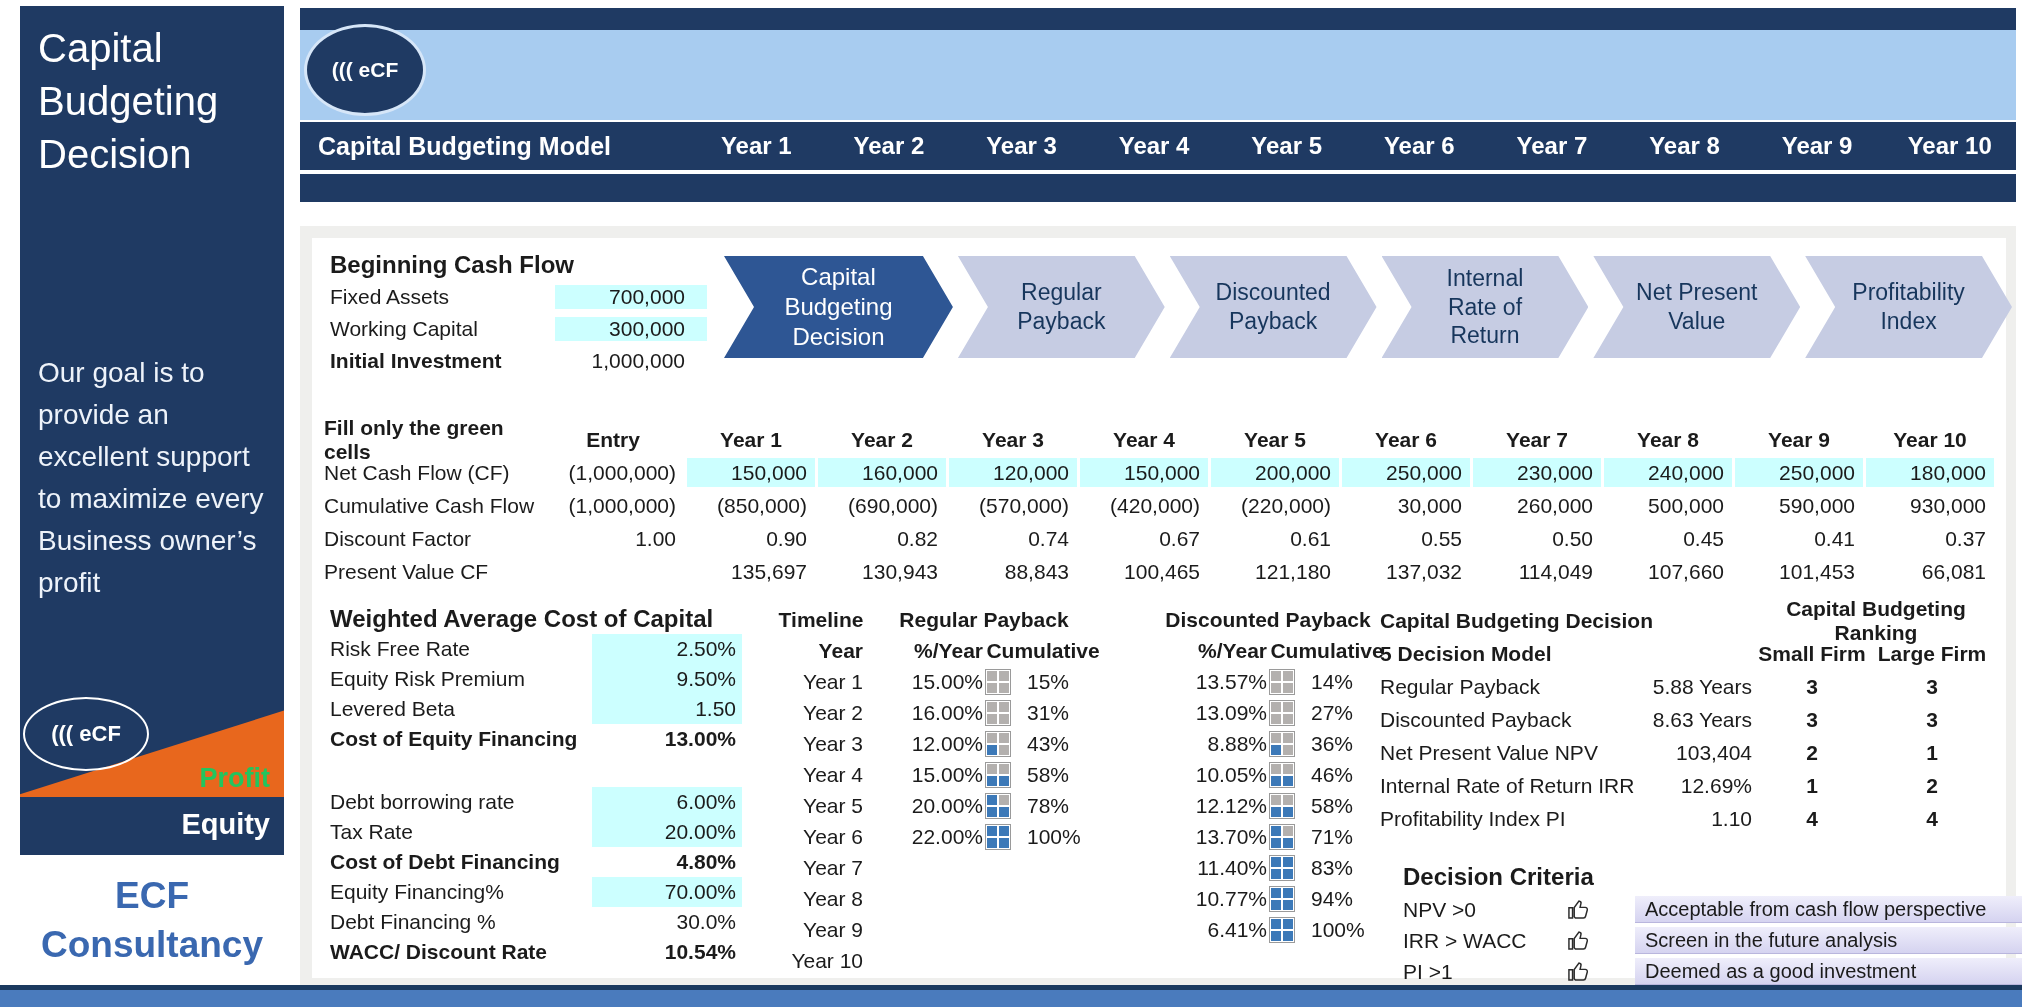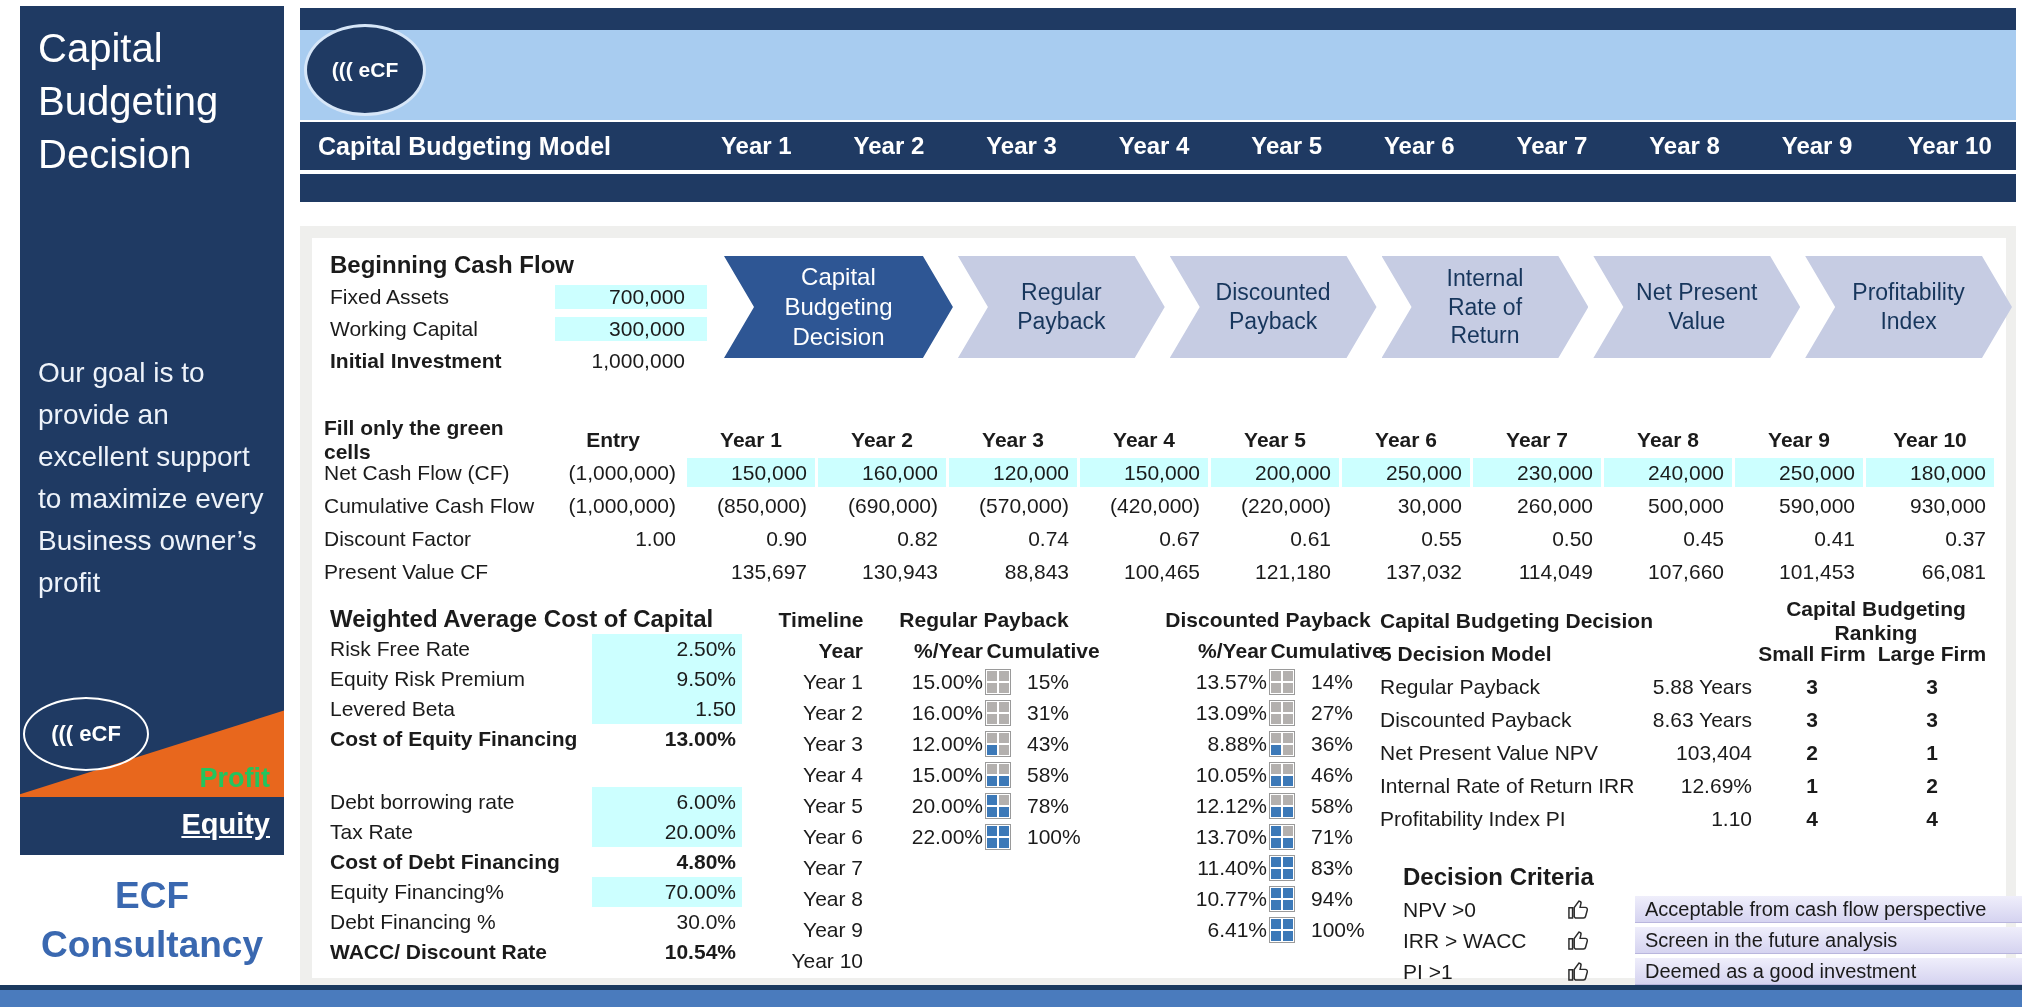--- a/index.html
+++ b/index.html
@@ -12,21 +12,21 @@
   
   .sidebar{left:20px;top:6px;width:264px;height:849px;background:#1f3a63;}
   .sidebar-title{position:absolute;left:18px;top:16px;width:235px;color:#fff;font-size:40px;line-height:1.32;}
   .sidebar-mission{position:absolute;left:18px;top:346px;width:238px;color:#eef3fa;font-size:28px;line-height:1.5;}
   .side-logo{position:absolute;left:3px;top:691px;width:122px;height:70px;border:2px solid #fff;
              border-radius:50%;display:flex;align-items:center;justify-content:center;
              color:#fff;font-size:22px;font-weight:bold;z-index:3;}
   .profit-tri{position:absolute;left:0;top:699px;width:100%;height:92px;background:#e8671d;
               clip-path:polygon(0 97%,100% 6%,100% 100%,0 100%);z-index:2;}
   .profit-label{position:absolute;right:14px;top:757px;color:#22c55e;font-weight:bold;font-size:27px;z-index:4;}
-  .equity-label{position:absolute;right:14px;top:802px;color:#fff;font-weight:bold;font-size:29px;text-decoration:underline;}
+  .equity-label{position:absolute;right:14px;top:802px;color:#fff;font-weight:bold;font-size:29px;}
   .brand{left:20px;top:872px;width:264px;text-align:center;color:#3a68b0;font-weight:bold;
          font-size:37px;line-height:1.32;}
 
   
   .top-strip{left:300px;top:8px;width:1716px;height:22px;background:#1f3a63;}
   .blue-band{left:300px;top:30px;width:1716px;height:90px;background:#a8ccf0;}
   .header-logo{left:304px;top:24px;width:116px;height:86px;background:#1f3a63;border:3px solid #d6e6f8;
                border-radius:50%;display:flex;align-items:center;justify-content:center;
                color:#fff;font-size:21px;font-weight:bold;z-index:3;}
   .title-band{left:300px;top:122px;width:1716px;height:48px;background:#1f3a63;display:flex;align-items:center;}

